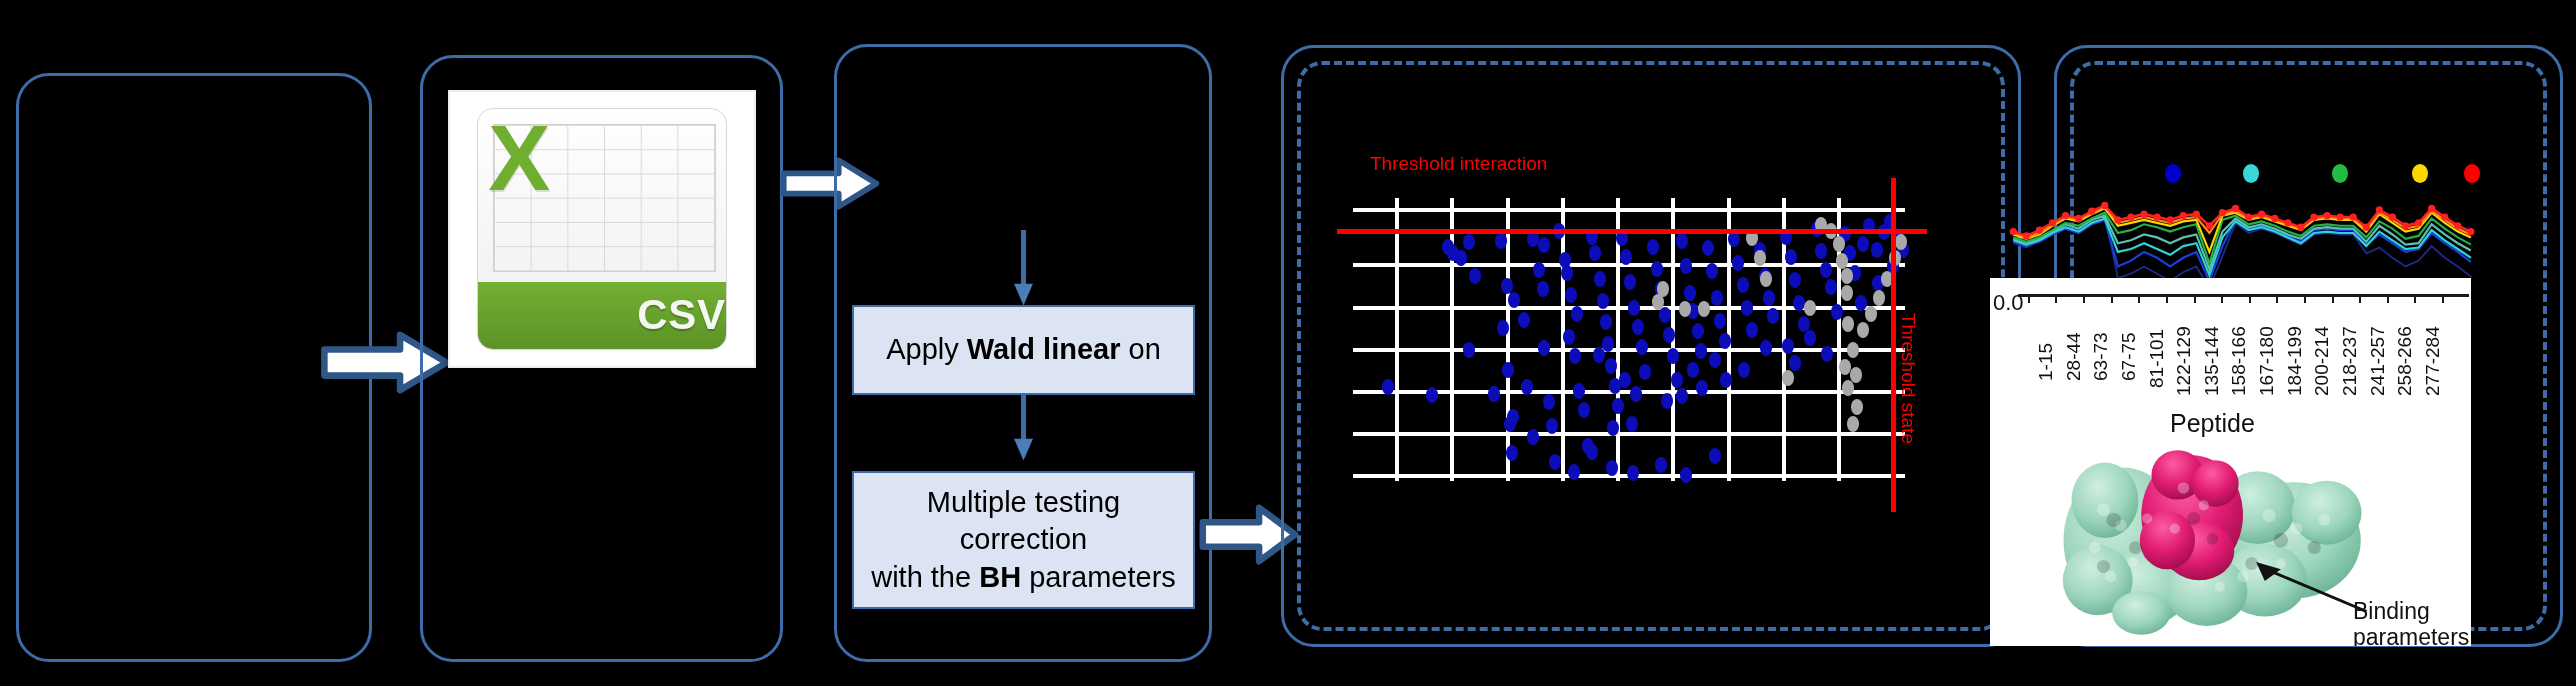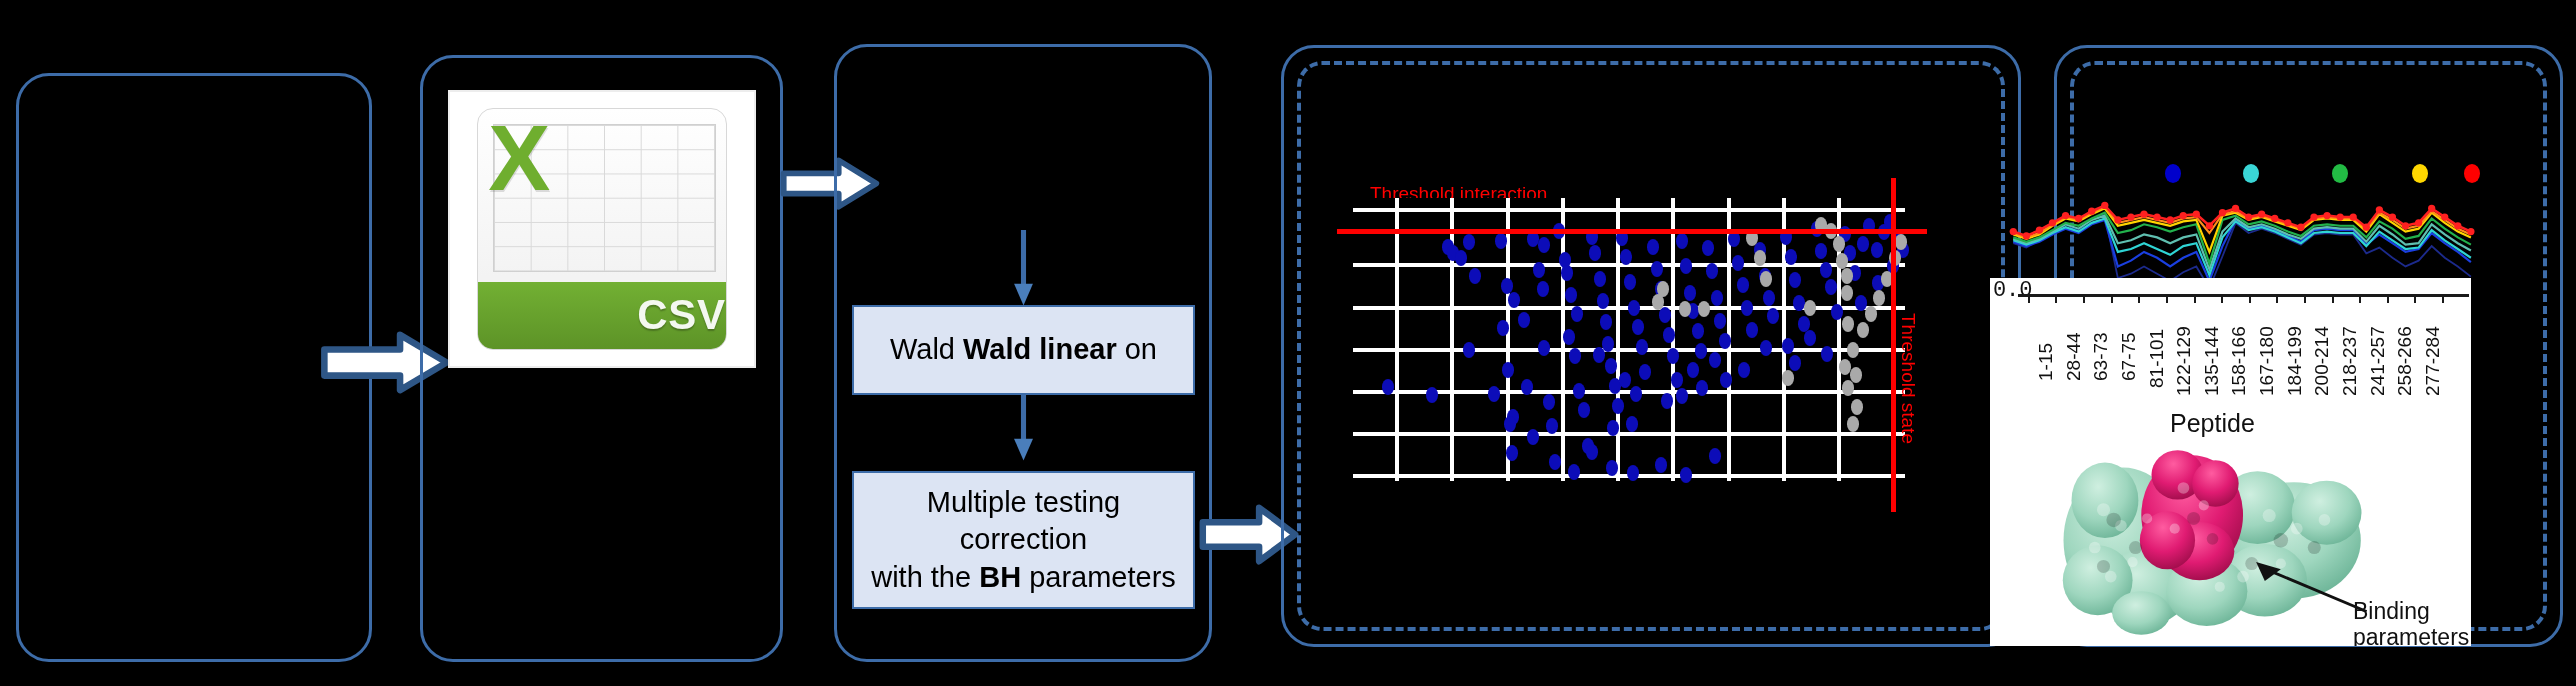--- a/index.html
+++ b/index.html
@@ -165,21 +165,21 @@
 
   <div class="vconn" style="left:1014px; top:230px; width:19px; height:77px;">
     <svg width="19" height="77" viewBox="0 0 26 106">
       <line x1="13" y1="0" x2="13" y2="78" stroke="#3D6CA8" stroke-width="7"></line>
       <polygon points="0,74 26,74 13,104" fill="#4A7EBB"></polygon>
     </svg>
   </div>
 
   <div class="pbox" style="left:852px; top:305px; width:343px; height:90px;">
     <div>
-      <span>Wald </span><b>Wald linear</b><span> on</span><br>
+      <span>Apply </span><b>Wald linear</b><span> on</span><br>
     </div>
   </div>
 
   <div class="vconn" style="left:1014px; top:395px; width:19px; height:67px;">
     <svg width="19" height="67" viewBox="0 0 26 92">
       <line x1="13" y1="0" x2="13" y2="64" stroke="#3D6CA8" stroke-width="7"></line>
       <polygon points="0,60 26,60 13,90" fill="#4A7EBB"></polygon>
     </svg>
   </div>
 
@@ -192,21 +192,21 @@
   </div>
 
   <div class="block-arrow" style="left:1198px; top:502px; width:102px; height:65px;">
     <svg width="102" height="65" viewBox="0 0 140 90">
       <polygon points="6,28 84,28 84,8 134,45 84,82 84,62 6,62" fill="#FFFFFF" stroke="#2E5686" stroke-width="9" stroke-linejoin="round"></polygon>
     </svg>
   </div>
 
   <div class="panel dashed-inner" style="left:1281px; top:45px; width:740px; height:602px;"></div>
 
-  <div class="lbl-th-int" style="left:1370px; top:153px;margin-top:30px;">Threshold interaction</div>
+  <div class="lbl-th-int" style="left:1370px; top:153px;">Threshold interaction</div>
 
   <div class="scatter" style="left:1353px; top:198px; width:552px; height:283px;">
     <div class="plotarea">
 
       <div class="gridv" style="left:42px;"></div>
       <div class="gridv" style="left:97px;"></div>
       <div class="gridv" style="left:153px;"></div>
       <div class="gridv" style="left:208px;"></div>
       <div class="gridv" style="left:263px;"></div>
       <div class="gridv" style="left:318px;"></div>
@@ -451,21 +451,21 @@
   </div>
 
   <div class="legend-dot" style="left:2165px; top:164px; background:#0000CC;"></div>
   <div class="legend-dot" style="left:2243px; top:164px; background:#3AD6D6;"></div>
   <div class="legend-dot" style="left:2332px; top:164px; background:#22BB44;"></div>
   <div class="legend-dot" style="left:2412px; top:164px; background:#FFD700;"></div>
   <div class="legend-dot" style="left:2464px; top:164px; background:#FF0000;"></div>
 
   <div class="whitecard" style="left:1990px; top:278px; width:481px; height:368px;">
 
-    <div class="ylabel-frag" style="left:2.9px; top:0px;font-family:Liberation Mono, monospace;">0.0</div>
+    <div class="ylabel-frag" style="left:2.9px; top:12px;">0.0</div>
 
     <div class="axisline" style="left:28px; top:16px; width:451px; height:2.9px;"></div>
 
     <div class="tick" style="left:38px;  top:16px;"></div>
     <div class="tick" style="left:65px;  top:16px;"></div>
     <div class="tick" style="left:93px; top:16px;"></div>
     <div class="tick" style="left:121px; top:16px;"></div>
     <div class="tick" style="left:148px; top:16px;"></div>
     <div class="tick" style="left:176px; top:16px;"></div>
     <div class="tick" style="left:204px; top:16px;"></div>

